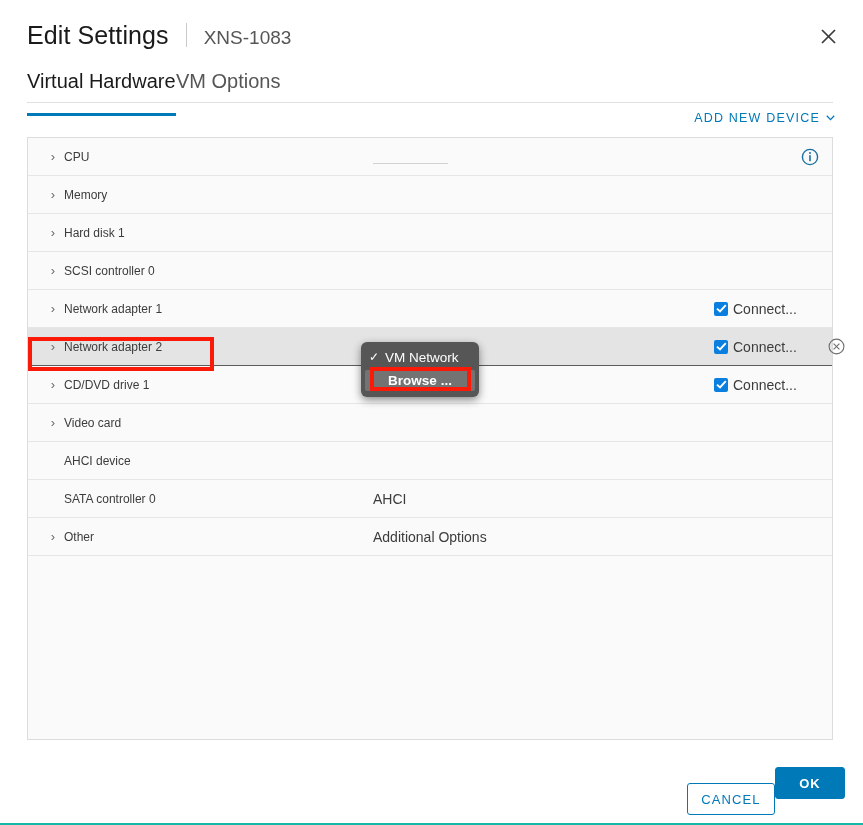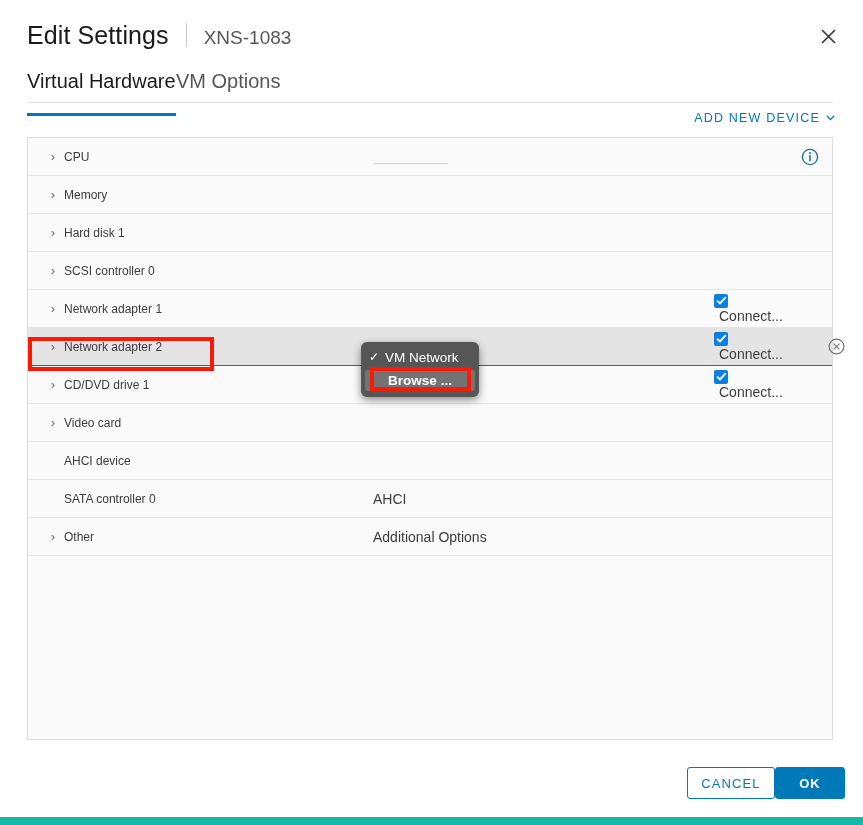--- a/index.html
+++ b/index.html
@@ -8,21 +8,21 @@
     width: 863px; height: 825px;
     background: #ffffff;
     font-family: "Liberation Sans", sans-serif;
     -webkit-font-smoothing: antialiased;
   }
   #dialog {
     position: relative;
     width: 863px;
     height: 825px;
     background: #ffffff;
-    border-bottom: 8px solid #14b8a6;
+    border-bottom: 2px solid #14b8a6;
     overflow: hidden;
   }
 
   
   .header {
     position: absolute;
     left: 0; top: 0;
     width: 863px; height: 66px;
   }
   .title-row {
@@ -167,21 +167,21 @@
     width: 75px;
     height: 1px;
     background: #d2d2d2;
   }
 
   
   .connect-cell {
     position: absolute;
     left: 686px;
     display: flex;
-    flex-direction: column;
+    align-items: center;
   }
   .cbox {
     width: 14px; height: 14px;
     border-radius: 2px;
     background: #0a7fe0;
     display: flex;
     align-items: center;
     justify-content: center;
     cursor: pointer;
     flex: none;
@@ -264,21 +264,21 @@
     height: 32px;
     border-radius: 3px;
     font-size: 13px;
     letter-spacing: 1.1px;
     display: flex;
     align-items: center;
     justify-content: center;
     cursor: pointer;
   }
   #btn-cancel {
-    right: 88px; top: 2px;
+    right: 88px; top: 18px;
     width: 88px;
     border: 1px solid #0079b8;
     color: #0079b8;
     background: #ffffff;
   }
   #btn-ok {
     right: 18px; top: 2px;
     width: 70px;
     background: #0079b8;
     color: #ffffff;

